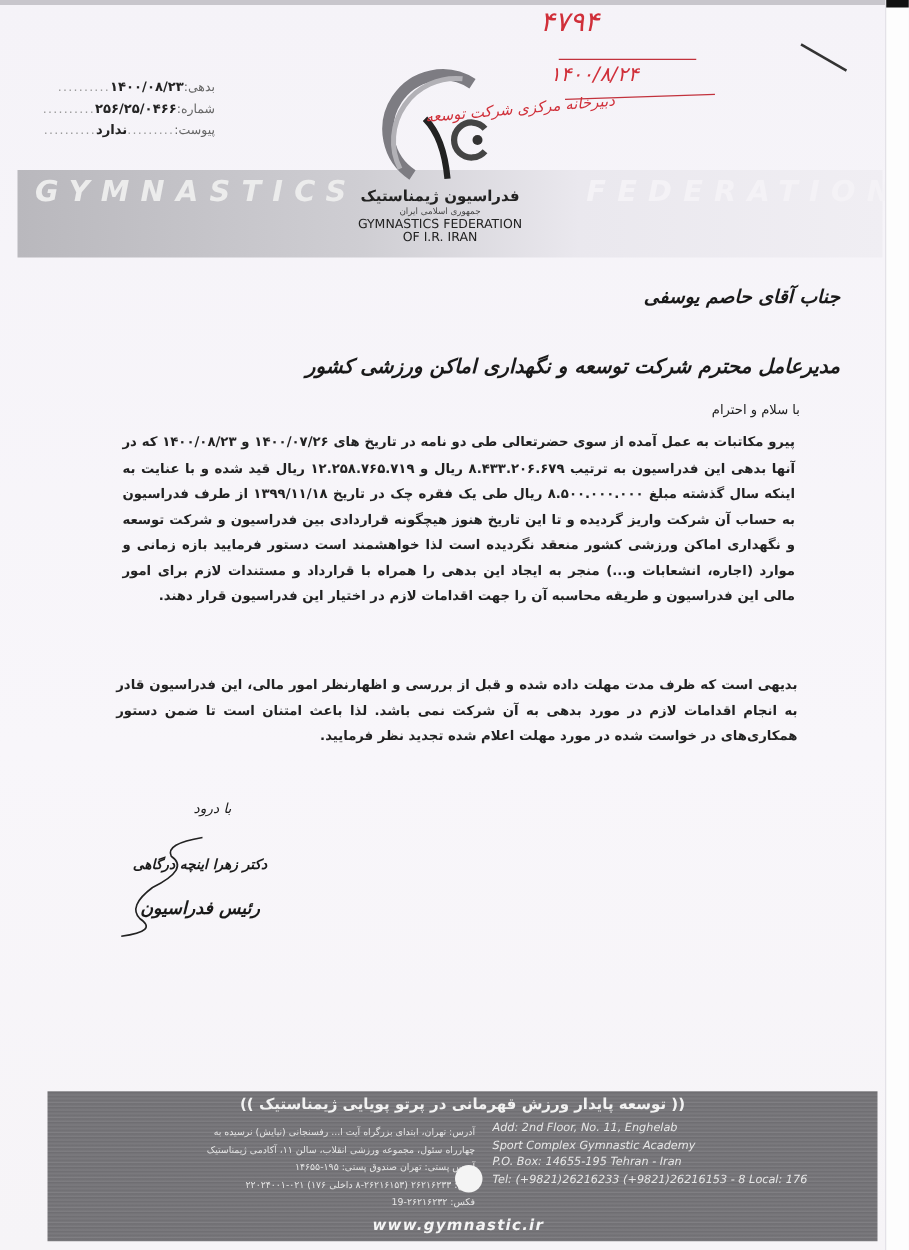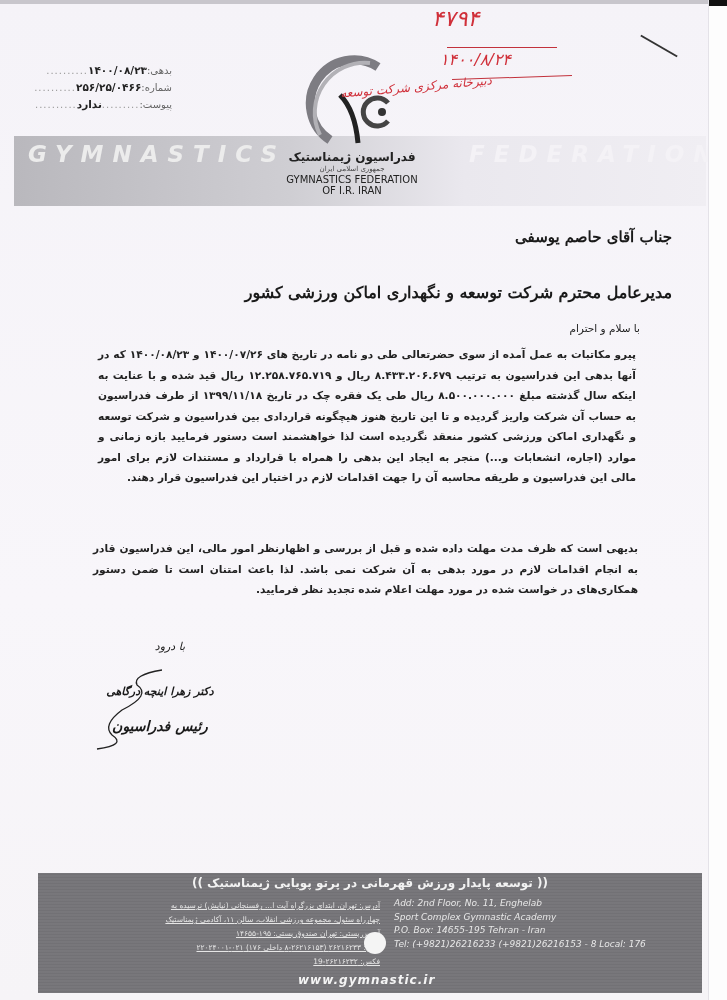--- a/index.html
+++ b/index.html
@@ -22,36 +22,36 @@
   .fedname .fa2{direction:rtl;font-size:7px;color:#444;margin-top:1px;}
   .fedname .en1{font-size:10px;margin-top:1px;}
   .fedname .en2{font-size:10px;}
   .handnote{position:absolute;color:#d0303a;font-style:italic;}
   .regno{left:432px;top:6px;font-size:22px;letter-spacing:2px;}
   .regline{position:absolute;left:447px;top:47px;width:110px;height:1px;background:#c2323c;}
   .regdate{left:440px;top:50px;font-size:16px;letter-spacing:3px;direction:rtl;}
   .regline2{position:absolute;left:452px;top:77px;width:120px;height:1px;background:#c2323c;transform:rotate(-2deg);}
   .regtext{left:340px;top:80px;font-size:12px;direction:rtl;transform:rotate(-5deg);}
   .slash{position:absolute;left:638px;top:45px;width:42px;height:2px;background:#333;transform:rotate(30deg);}
-  .addressee{position:absolute;right:36px;direction:rtl;font-family:"DejaVu Serif",serif;font-weight:bold;color:#1a1a1a;}
+  .addressee{position:absolute;right:36px;direction:rtl;font-family:"DejaVu Serif",serif;font-style:italic;font-weight:bold;color:#1a1a1a;}
   .addr1{top:228px;font-size:15px;}
   .addr2{top:283px;font-size:16px;}
   .greet{position:absolute;right:68px;top:322px;direction:rtl;font-size:10.5px;color:#222;}
   .body{position:absolute;left:98px;width:538px;direction:rtl;font-size:10.6px;line-height:20.5px;color:#222;text-align:justify;font-weight:bold;}
   .para1{top:344px;}
   .para2{top:538px;width:545px;left:93px;}
   .body p{margin:0;}
   .sig{position:absolute;left:80px;top:640px;width:160px;direction:rtl;text-align:center;font-family:"DejaVu Serif",serif;font-style:italic;color:#1a1a1a;}
   .sig .s1{font-size:11px;margin-left:20px;}
   .sig .s2{font-size:11px;font-weight:bold;margin-top:32px;}
   .sig .s3{font-size:14px;font-weight:bold;margin-top:20px;}
   .sigstroke{position:absolute;left:92px;top:665px;width:80px;height:85px;}
   .footer{position:absolute;left:38px;top:873px;width:664px;height:120px;background:repeating-linear-gradient(0deg,#7b7a7e 0px,#6f6e72 2px,#807f83 3px);}
   .footer .slogan{position:absolute;left:0;right:0;top:3px;text-align:center;direction:rtl;color:#f2f2f2;font-weight:bold;font-size:12px;}
-  .footer .addr-fa{position:absolute;left:42px;top:26px;width:300px;direction:rtl;color:#e6e6e6;font-size:7.5px;line-height:14px;text-align:right;text-decoration:underline;}
+  .footer .addr-fa{position:absolute;left:42px;top:26px;width:300px;direction:rtl;color:#e6e6e6;font-size:7.5px;line-height:14px;text-align:right;}
   .footer .dot{position:absolute;left:326px;top:59px;width:22px;height:22px;border-radius:50%;background:#f4f4f4;}
   .footer .addr-en{position:absolute;left:356px;top:24px;width:300px;color:#e8e8e8;font-size:9px;line-height:13.5px;font-style:italic;}
   .footer .web{position:absolute;left:260px;top:100px;color:#f4f4f4;font-size:12px;font-weight:bold;font-style:italic;letter-spacing:1px;}
 </style>
 </head>
 <body>
 
 <div class="page">
 
   <div class="meta">

